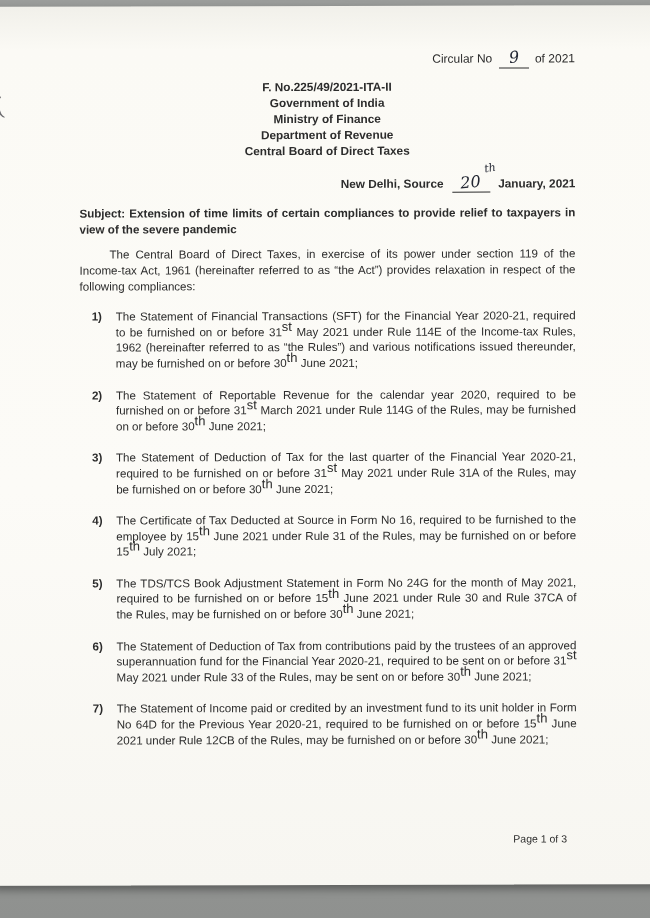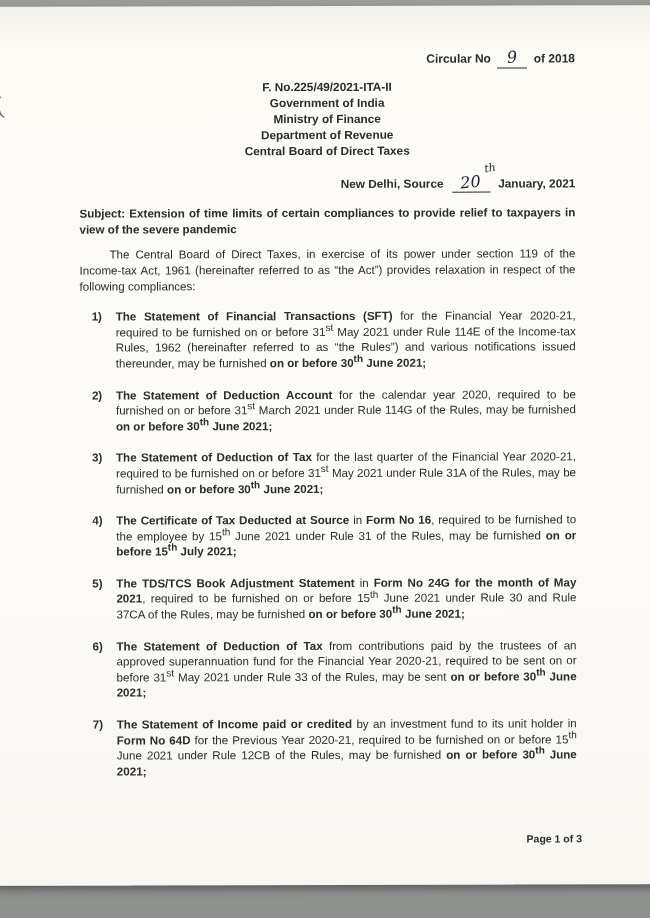--- a/index.html
+++ b/index.html
@@ -13,22 +13,22 @@
     position:absolute;left:-8px;right:-8px;top:6px;bottom:33px;
     background:linear-gradient(180deg,#f1f0ea 0%,#fbfaf5 5%,#fcfbf7 55%,#f7f6f1 100%);
     box-shadow:0 4px 9px rgba(0,0,0,0.38);
     transform:rotate(-0.15deg);
   }
   .content{
     position:absolute;inset:0;
     padding:46px 82px 0 88px;
     color:#2c2c2c;font-size:11.6px;line-height:15.6px;
   }
-  .b{font-weight:bold;}
-  .sup{font-size:10px;vertical-align:super;line-height:0;margin-top:33px;}
+  .b{font-weight:normal;}
+  .sup{font-size:13px;vertical-align:super;line-height:0;margin-top:33px;}
 
   .circular-line{text-align:right;font-size:12px;margin-bottom:10px;}
   .hw-slot{
     display:inline-block;width:30px;text-align:center;
     border-bottom:1.4px solid #2c2c2c;margin:0 3px;position:relative;vertical-align:baseline;
   }
   .date-slot{width:38px;margin:0 5px;}
   .hw{
     font-family:"DejaVu Serif",serif;font-style:italic;
     font-size:16px;color:#232733;display:inline-block;
@@ -46,40 +46,40 @@
 
   .subject{font-weight:bold;text-align:justify;margin:12px 0 0 0;}
   .intro{text-align:justify;margin:10px 0 0 0;text-indent:30px;}
 
   .items{list-style:none;margin:15px 0 0 0;padding:0 0 0 12px;}
   .items li{display:flex;margin-bottom:16px;text-align:justify;}
   .num{flex:0 0 24px;width:24px;font-weight:bold;}
   .itext{flex:1;}
 
   .footer{
-    position:absolute;right:77px;bottom:40px;
-    font-weight:bold;font-size:10.5px;color:#2c2c2c;
+    position:absolute;right:92px;bottom:40px;
+    font-weight:normal;font-size:10.5px;color:#2c2c2c;
   }
   .scan-mark{
     position:absolute;left:4px;top:86px;
     font-family:"DejaVu Serif",serif;font-size:24px;color:#55555a;
     transform:rotate(-10deg);opacity:.85;
   }
 </style>
 </head>
 <body>
 
 <div class="canvas">
   <div class="page">
     <div class="content">
 
       <div class="circular-line">
         <span class="b">Circular No</span>
         <span class="hw-slot"><span class="hw">9</span></span>
-        <span class="b">of 2018</span>
+        <span class="b">of 2021</span>
       </div>
 
       <div class="letterhead">
         <div class="lh-line">F. No.225/49/2021-ITA-II</div>
         <div class="lh-line">Government of India</div>
         <div class="lh-line">Ministry of Finance</div>
         <div class="lh-line">Department of Revenue</div>
         <div class="lh-line">Central Board of Direct Taxes</div>
       </div>
 
@@ -93,21 +93,21 @@
 
       <p class="intro">The Central Board of Direct Taxes, in exercise of its power under section 119 of the Income-tax Act, 1961 (hereinafter referred to as “the Act”) provides relaxation in respect of the following compliances:</p>
 
       <ol class="items" id="items">
           <li>
             <span class="num">1)</span>
             <span class="itext"><span class="b">The Statement of Financial Transactions (SFT)</span><span> for the Financial Year 2020-21, required to be furnished on or before 31</span><span class="sup">st</span><span> May 2021 under Rule 114E of the Income-tax Rules, 1962 (hereinafter referred to as “the Rules”) and various notifications issued thereunder, may be furnished </span><span class="b">on or before 30</span><span class="b sup">th</span><span class="b"> June 2021;</span></span>
           </li>
           <li>
             <span class="num">2)</span>
-            <span class="itext"><span class="b">The Statement of Deduction Account</span><span> for the calendar year 2020, required to be furnished on or before 31</span><span class="sup">st</span><span> March 2021 under Rule 114G of the Rules, may be furnished </span><span class="b">on or before 30</span><span class="b sup">th</span><span class="b"> June 2021;</span></span>
+            <span class="itext"><span class="b">The Statement of Reportable Revenue</span><span> for the calendar year 2020, required to be furnished on or before 31</span><span class="sup">st</span><span> March 2021 under Rule 114G of the Rules, may be furnished </span><span class="b">on or before 30</span><span class="b sup">th</span><span class="b"> June 2021;</span></span>
           </li>
           <li>
             <span class="num">3)</span>
             <span class="itext"><span class="b">The Statement of Deduction of Tax</span><span> for the last quarter of the Financial Year 2020-21, required to be furnished on or before 31</span><span class="sup">st</span><span> May 2021 under Rule 31A of the Rules, may be furnished </span><span class="b">on or before 30</span><span class="b sup">th</span><span class="b"> June 2021;</span></span>
           </li>
           <li>
             <span class="num">4)</span>
             <span class="itext"><span class="b">The Certificate of Tax Deducted at Source</span><span> in </span><span class="b">Form No 16</span><span>, required to be furnished to the employee by 15</span><span class="sup">th</span><span> June 2021 under Rule 31 of the Rules, may be furnished </span><span class="b">on or before 15</span><span class="b sup">th</span><span class="b"> July 2021;</span></span>
           </li>
           <li>

